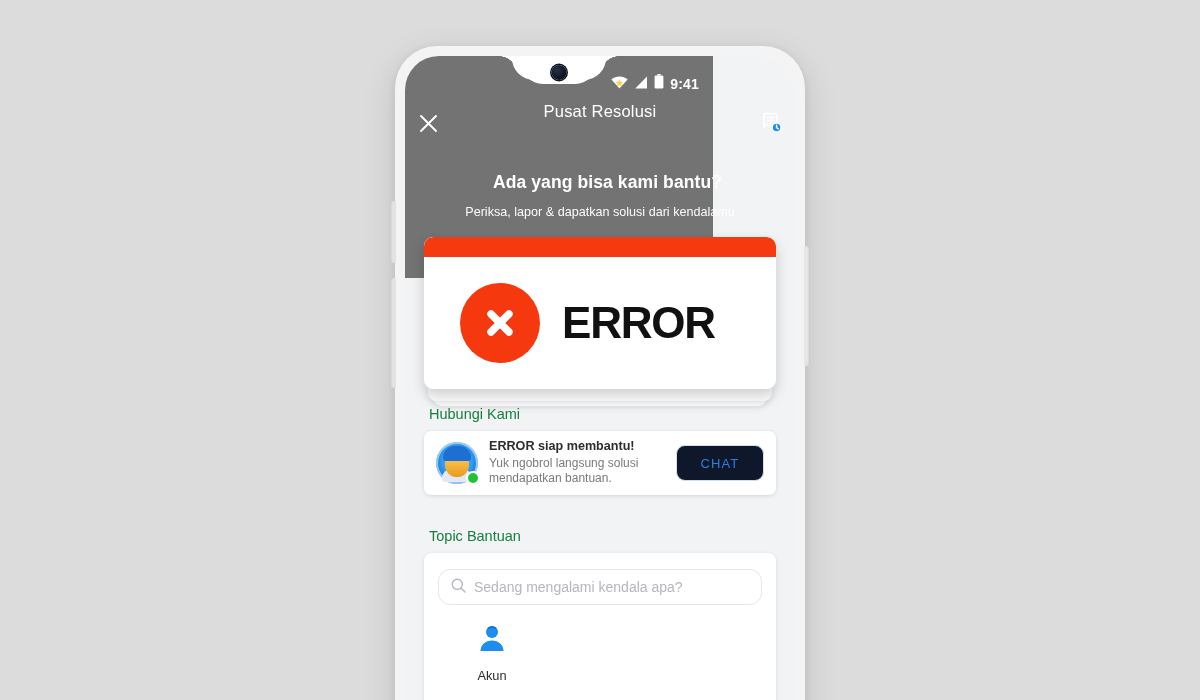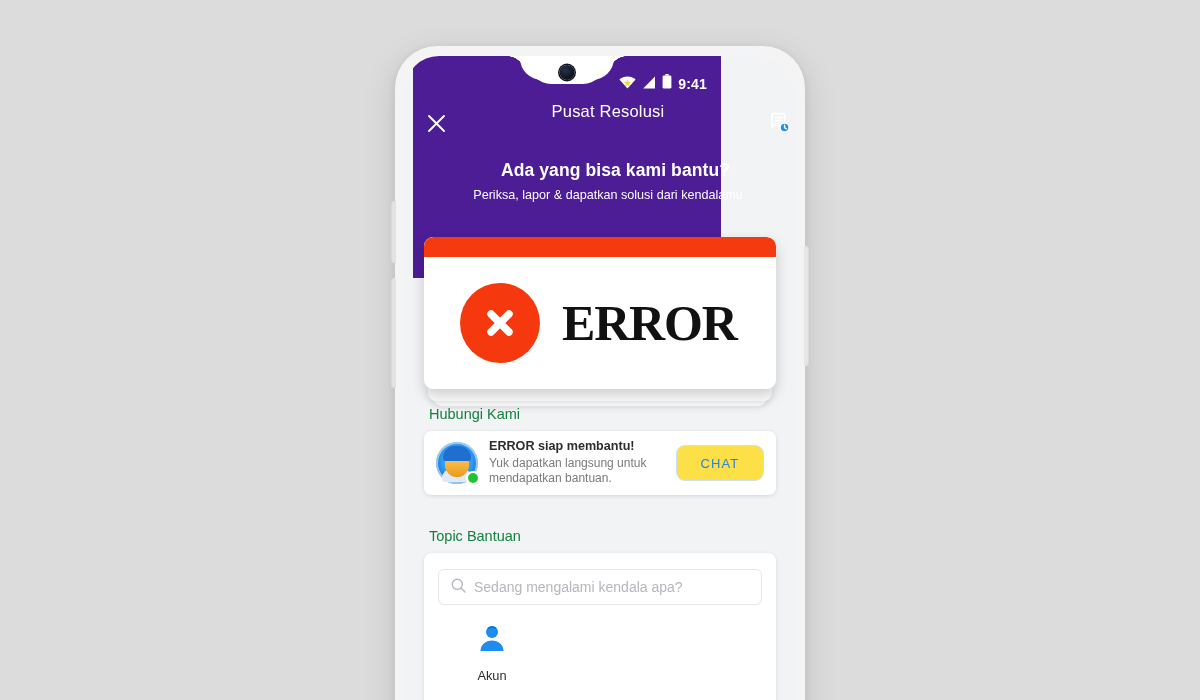--- a/index.html
+++ b/index.html
@@ -37,22 +37,22 @@
   .btn-power{
     position:absolute;right:-4px;top:200px;width:5px;height:120px;
     background:#e6e6e6;border-radius:0 3px 3px 0;
     box-shadow:inset -1px 0 1px rgba(0,0,0,.05);
   }
 
   
   .screen{position:absolute;inset:0;background:#f2f3f5;}
 
   .header{
-    position:absolute;left:8px;top:0;width:308px;height:222px;
-    background:#4c1d95;
+    position:absolute;left:0;top:0;width:308px;height:222px;
+    background:#737373;
   }
   
   .notch{
     position:absolute;left:50%;top:0;transform:translateX(-50%);
     width:76px;height:28px;background:#ffffff;
     border-radius:0 0 22px 22px;
     box-shadow:-9px -4px 0 0 #ffffff, 9px -4px 0 0 #ffffff;
   }
   .notch:before,.notch:after{
     content:"";position:absolute;top:0;width:16px;height:16px;
@@ -99,21 +99,21 @@
     letter-spacing:.2px;
   }
   .appbar .hist{
     width:46px;height:42px;display:flex;align-items:center;justify-content:center;
     cursor:pointer;
   }
 
   .hero{
     position:absolute;left:0;top:104px;width:390px;text-align:center;color:#fff;
   }
-  .hero h1{margin:0;font-size:17.5px;font-weight:700;letter-spacing:.1px;padding-left:15px;}
+  .hero h1{margin:12px;font-size:17.5px;font-weight:700;letter-spacing:.1px;padding-left:15px;}
   .hero p{margin:7px 0 0;font-size:12.6px;font-weight:400;opacity:.98;text-align:center;}
 
   
   .card-stack{position:absolute;left:19px;top:181px;width:352px;}
   .stack-b{
     position:absolute;left:9px;top:151px;width:334px;height:18px;
     background:#ffffff;border-radius:0 0 9px 9px;
     box-shadow:0 3px 6px rgba(0,0,0,.07);
   }
   .stack-a{
@@ -129,22 +129,22 @@
   .err-top{height:20px;background:#f63a10;border-radius:9px 9px 0 0;}
   .err-body{
     height:132px;display:flex;align-items:center;gap:22px;padding-left:36px;
     box-sizing:border-box;
   }
   .err-circle{
     width:80px;height:80px;border-radius:50%;background:#f6380e;
     display:flex;align-items:center;justify-content:center;flex:0 0 auto;
   }
   .err-word{
-    font-size:50px;font-weight:800;letter-spacing:-1.2px;color:#111111;
-    line-height:1;font-family:Liberation Serif, serif;
+    font-size:44px;font-weight:800;letter-spacing:-1.2px;color:#111111;
+    line-height:1;font-family:Liberation Sans, sans-serif;
   }
 
   
   .sec-title{
     position:absolute;left:24px;font-size:14.5px;color:#15803d;font-weight:400;
   }
   .contact-title{top:350px;}
   .topic-title{top:472px;}
 
   .contact-card{
@@ -173,34 +173,34 @@
   }
   .avatar .dot{
     position:absolute;right:0px;bottom:1px;width:10px;height:10px;border-radius:50%;
     background:#22c531;box-shadow:0 0 0 2px #ffffff;
   }
   .contact-text{flex:1;min-width:0;}
   .contact-text .t1{font-size:12.6px;font-weight:700;color:#2d2d2d;line-height:1.25;}
   .contact-text .t2{font-size:12px;color:#7a7a7a;line-height:1.3;margin-top:1px;}
   .chat-btn{
     flex:0 0 auto;width:86px;height:34px;border:1px solid #cfe0f5;border-radius:9px;
-    background:#fde047;color:#2e7fe0;font-size:13px;letter-spacing:1.1px;
+    background:#0f172a;color:#2e7fe0;font-size:13px;letter-spacing:1.1px;
     display:flex;align-items:center;justify-content:center;cursor:pointer;
     font-family:"Liberation Sans", sans-serif;
   }
 
   
   .topic-card{
     position:absolute;left:19px;top:497px;width:352px;height:200px;
     background:#ffffff;border-radius:8px;
     box-shadow:0 1px 4px rgba(0,0,0,.11);
     padding:16px 14px 0;box-sizing:border-box;
   }
   .search{
-    height:36px;border:1px solid #e4e6ea;border-radius:6px;
+    height:36px;border:1px solid #e4e6ea;border-radius:12px;
     display:flex;align-items:center;gap:8px;padding:0 12px;box-sizing:border-box;
   }
   .search .ph{font-size:14px;color:#b4b7bc;}
   .grid{
     margin-top:17px;display:grid;grid-template-columns:repeat(3,1fr);row-gap:16px;
   }
   .topic{display:flex;flex-direction:column;align-items:center;gap:16px;cursor:pointer;}
   .topic .lbl{font-size:12.8px;color:#2e2e2e;}
   .topic .gi{height:30px;display:flex;align-items:flex-end;justify-content:center;}
 </style>
@@ -290,21 +290,21 @@
         <div class="contact-card">
           <div class="avatar">
             <div class="ring"></div>
             <div class="body"></div>
             <div class="face"></div>
             <div class="hair"></div>
             <div class="dot"></div>
           </div>
           <div class="contact-text">
             <div class="t1">ERROR siap membantu!</div>
-            <div class="t2">Yuk dapatkan langsung untuk mendapatkan bantuan.</div>
+            <div class="t2">Yuk ngobrol langsung solusi mendapatkan bantuan.</div>
           </div>
           <div class="chat-btn">CHAT</div>
         </div>
 
         <div class="sec-title topic-title">Topic Bantuan</div>
 
         <div class="topic-card">
           <div class="search">
             <span>
               <svg width="15" height="15" viewBox="0 0 15 15">

